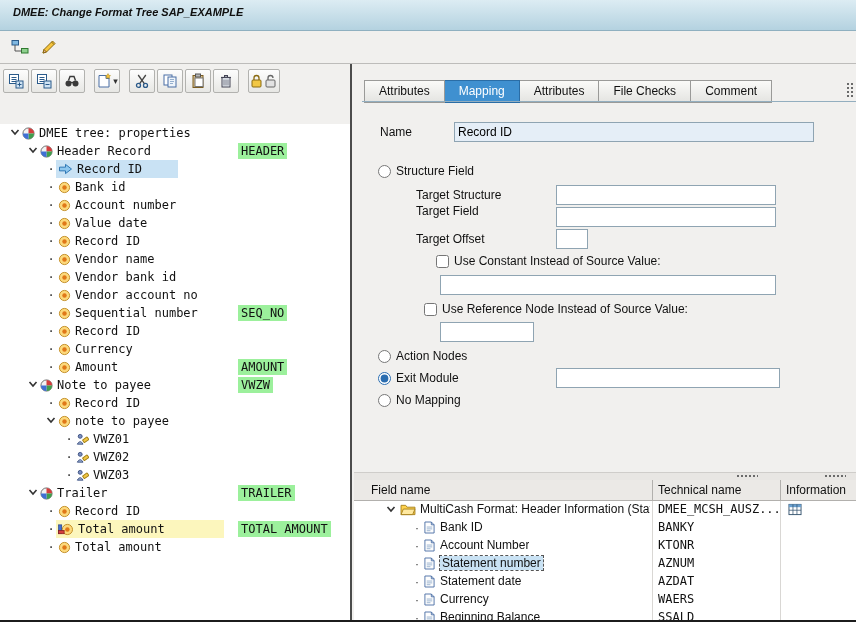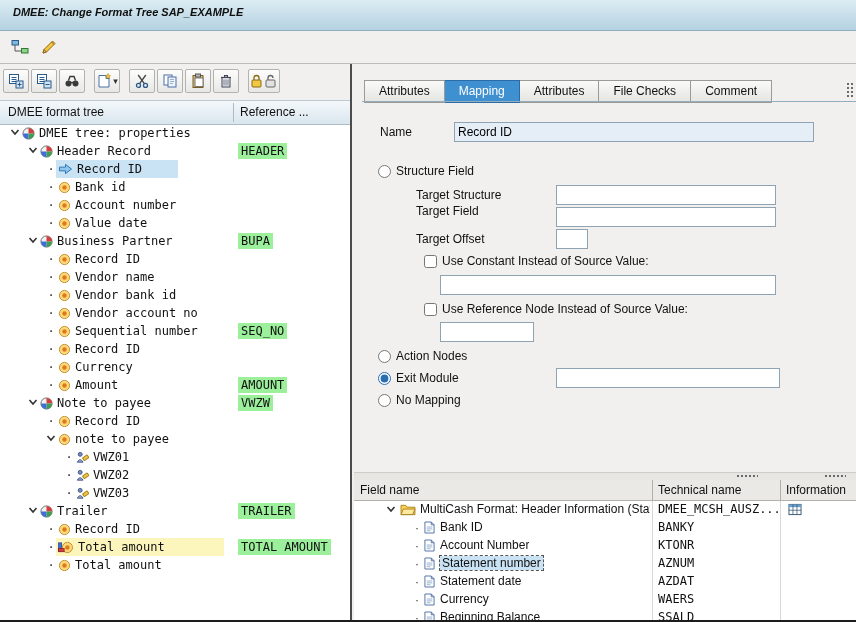--- a/index.html
+++ b/index.html
@@ -169,25 +169,20 @@
       </div>
       <div class="tbtn wide" style="margin-left: 7px;">
         <svg width="28" height="16" viewBox="0 0 28 16">
           <rect x="2" y="7" width="9" height="7" rx="1" fill="#f2c744" stroke="#8a6a10"></rect>
           <path d="M4 7 V5 a2.5 2.5 0 0 1 5 0 V7" fill="none" stroke="#8a6a10" stroke-width="1.3"></path>
           <rect x="16" y="7" width="9" height="7" rx="1" fill="#e2e2e2" stroke="#666"></rect>
           <path d="M18 7 V5 a2.5 2.5 0 0 1 5 0" fill="none" stroke="#666" stroke-width="1.3"></path>
         </svg>
       </div>
     </div>
-  <div class="tree-header">
-    <span class="h1">DMEE format tree</span>
-    <span class="divider"></span>
-    <span class="h2">Reference ...</span>
-  </div>
   <div id="tree-rows">
       <div class="trow">
         <span class="texp" style="left:8px"><svg width="10" height="10" viewBox="0 0 10 10">
             <path d="M1.5 3 L5 7 L8.5 3" fill="none" stroke="#333" stroke-width="1.6"></path>
           </svg></span>
         <span class="tlab" style="left:20px">
           <span class="ticon">
             <svg width="13" height="13" viewBox="0 0 14 14">
               <circle cx="7" cy="7" r="6" fill="#f2f2f2" stroke="#666"></circle>
               <path d="M7 1 A6 6 0 0 1 13 7 L7 7 Z" fill="#d43d3d"></path>
@@ -254,37 +249,20 @@
         <span class="texp" style="left:44px">·</span>
         <span class="tlab" style="left:56px">
           <span class="ticon">
             <svg width="13" height="13" viewBox="0 0 14 14">
               <circle cx="7" cy="7" r="5.5" fill="#fcd97c" stroke="#c08a20"></circle>
               <circle cx="7" cy="7" r="2.4" fill="#e07818"></circle>
             </svg>
           </span>
           <span>Value date</span>
         </span>
-      </div>
-      <div class="trow">
-        <span class="texp" style="left:26px"><svg width="10" height="10" viewBox="0 0 10 10">
-            <path d="M1.5 3 L5 7 L8.5 3" fill="none" stroke="#333" stroke-width="1.6"></path>
-          </svg></span>
-        <span class="tlab" style="left:38px">
-          <span class="ticon">
-            <svg width="13" height="13" viewBox="0 0 14 14">
-              <circle cx="7" cy="7" r="6" fill="#f2f2f2" stroke="#666"></circle>
-              <path d="M7 1 A6 6 0 0 1 13 7 L7 7 Z" fill="#d43d3d"></path>
-              <path d="M13 7 A6 6 0 0 1 7 13 L7 7 Z" fill="#3f9e4d"></path>
-              <path d="M7 13 A6 6 0 0 1 1 7 L7 7 Z" fill="#3f6fd4"></path>
-            </svg>
-          </span>
-          <span>Business Partner</span>
-        </span>
-        <span class="tref">BUPA</span>
       </div>
       <div class="trow">
         <span class="texp" style="left:44px">·</span>
         <span class="tlab" style="left:56px">
           <span class="ticon">
             <svg width="13" height="13" viewBox="0 0 14 14">
               <circle cx="7" cy="7" r="5.5" fill="#fcd97c" stroke="#c08a20"></circle>
               <circle cx="7" cy="7" r="2.4" fill="#e07818"></circle>
             </svg>
           </span>
@@ -539,21 +517,21 @@
 
   <span class="flabel" style="left:62px;top:124px">Target Structure</span>
   <input class="finput" style="left: 202px; top: 121px; width: 212px;" value="">
 
   <span class="flabel" style="left:62px;top:140px">Target Field</span>
   <input class="finput" style="left: 202px; top: 143px; width: 212px;" value="">
 
   <span class="flabel" style="left:62px;top:168px">Target Offset</span>
   <input class="finput" style="left: 202px; top: 165px; width: 24px;" value="">
 
-  <label class="check" style="left:70px;top:190px">
+  <label class="check" style="left:82px;top:190px">
     <input type="checkbox" style="">
       <span>Use Constant Instead of Source Value:</span>
   </label>
   <input class="finput" style="left: 86px; top: 211px; width: 328px;" value="">
 
   <label class="check" style="left:70px;top:238px">
     <input type="checkbox" style="">
       <span>Use Reference Node Instead of Source Value:</span>
   </label>
   <input class="finput" style="left: 86px; top: 258px; width: 86px;" value="">
@@ -575,21 +553,21 @@
   </label>
 </div>
 
 <div class="hsplit">
   <span class="hdots"></span>
   <span class="hdots hdots2"></span>
 </div>
 
 <div class="right-bottom">
   <div class="bt-header">
-    <span class="bh" style="left:6px">Field name</span>
+    <span class="bh" style="left:17px">Field name</span>
     <span class="bh" style="left:304px">Technical name</span>
     <span class="bh" style="left:432px">Information</span>
     <span class="colline hdr" style="left:298px;top:0;height:20px"></span>
     <span class="colline hdr" style="left:426px;top:0;height:20px"></span>
   </div>
   <span class="colline" style="left:298px;top:21px"></span>
   <span class="colline" style="left:426px;top:21px"></span>
   <div id="table-rows">
       <div class="brow">
         <span class="bexp" style="left:30px"><svg width="10" height="10" viewBox="0 0 10 10">

